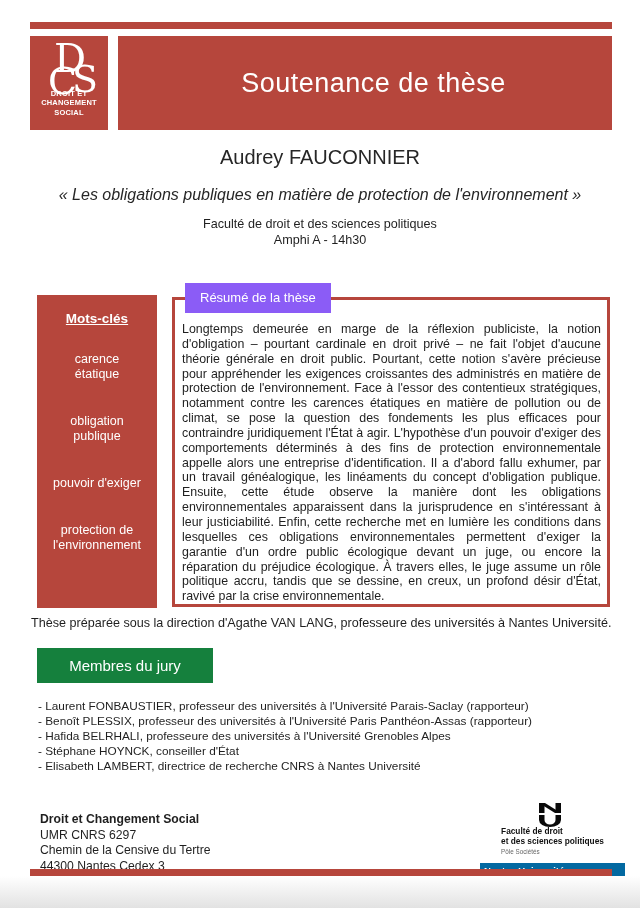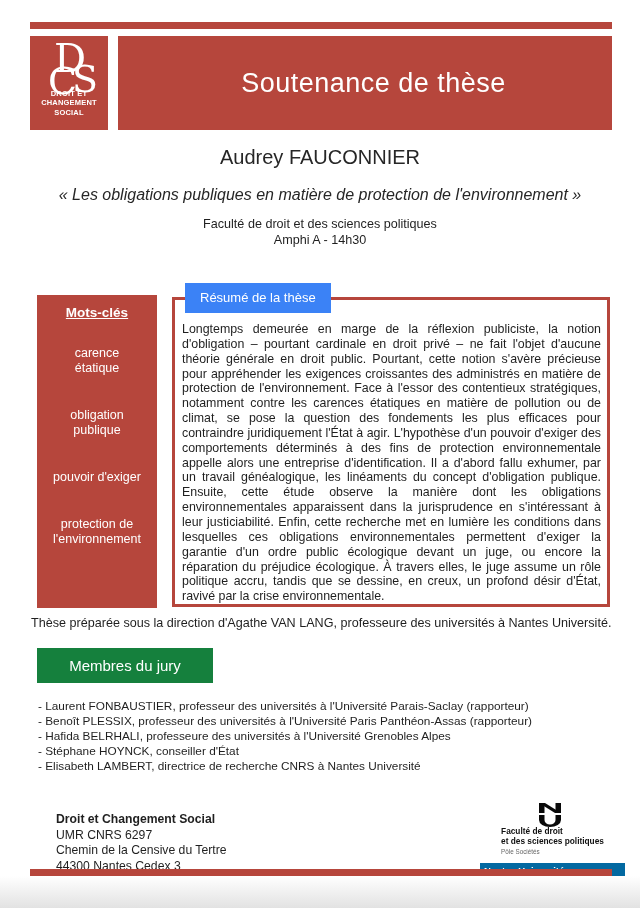--- a/index.html
+++ b/index.html
@@ -25,42 +25,42 @@
     display:flex;align-items:center;justify-content:center;}
   .banner-title{color:#fff;font-size:27px;letter-spacing:.5px;margin-left:17px;}
 
   
   .name{left:0;top:146px;width:640px;text-align:center;font-size:20px;color:#262626;}
   .thesis-title{left:0;top:186px;width:640px;text-align:center;font-style:italic;font-size:16px;color:#262626;}
   .event{left:0;top:216px;width:640px;text-align:center;font-size:12.6px;line-height:16px;color:#1f1f1f;}
 
   
   .keywords{left:37px;top:295px;width:120px;height:313px;background:#b6463c;color:#fff;
-    display:flex;flex-direction:column;align-items:center;box-sizing:border-box;padding-top:10px;}
+    display:flex;flex-direction:column;align-items:center;box-sizing:border-box;padding-top:16px;}
   .kw-title{font-weight:bold;text-decoration:underline;font-size:13.5px;margin-bottom:26px;}
   .kw-item{width:92px;text-align:center;font-size:12.5px;line-height:15px;margin-bottom:32px;}
 
   
   .abstract-box{left:172px;top:297px;width:438px;height:310px;border:3px solid #b6463c;
     box-sizing:border-box;background:#fff;}
-  .abstract-label{left:185px;top:283px;height:30px;background:#3b82f6;color:#fff;
+  .abstract-label{left:185px;top:283px;height:30px;background:#8b5cf6;color:#fff;
     font-size:13px;line-height:30px;padding:0 15px;}
   .abstract-text{left:182px;top:322px;width:419px;font-size:12.4px;line-height:14.85px;
     text-align:justify;color:#1f1f1f;}
 
   
   .supervision{left:31px;top:616px;width:600px;font-size:12.6px;color:#1f1f1f;}
 
   
   .jury-title-box{left:37px;top:648px;width:176px;height:35px;background:#15803d;color:#fff;
     display:flex;align-items:center;justify-content:center;font-size:15px;}
   .jury-list{left:38px;top:699px;width:580px;font-size:11.8px;line-height:15px;color:#1f1f1f;}
 
   
-  .footer-left{left:40px;top:812px;font-size:12.2px;line-height:15.5px;color:#1f1f1f;margin-left:16px;}
+  .footer-left{left:40px;top:812px;font-size:12.2px;line-height:15.5px;color:#1f1f1f;}
   .footer-left .bold{font-weight:bold;}
   .footer-logo{left:480px;top:803px;width:145px;}
   .nu-row{display:flex;align-items:center;flex-direction:column;}
   .nu-icon{width:22px;height:24px;flex:0 0 auto;margin-right:5px;}
   .nu-text{font-size:8.3px;font-weight:bold;line-height:9.5px;color:#111;}
   .nu-pole{font-size:6.3px;font-weight:normal;color:#666;margin-top:1px;}
   .nu-bar{margin-top:6px;background:#0369a1;color:#fff;font-size:9.5px;font-weight:bold;
     height:15px;line-height:15px;padding-left:4px;width:141px;}
 
   .bottom-rule{left:30px;top:869px;width:582px;height:7px;background:#b6463c;}

